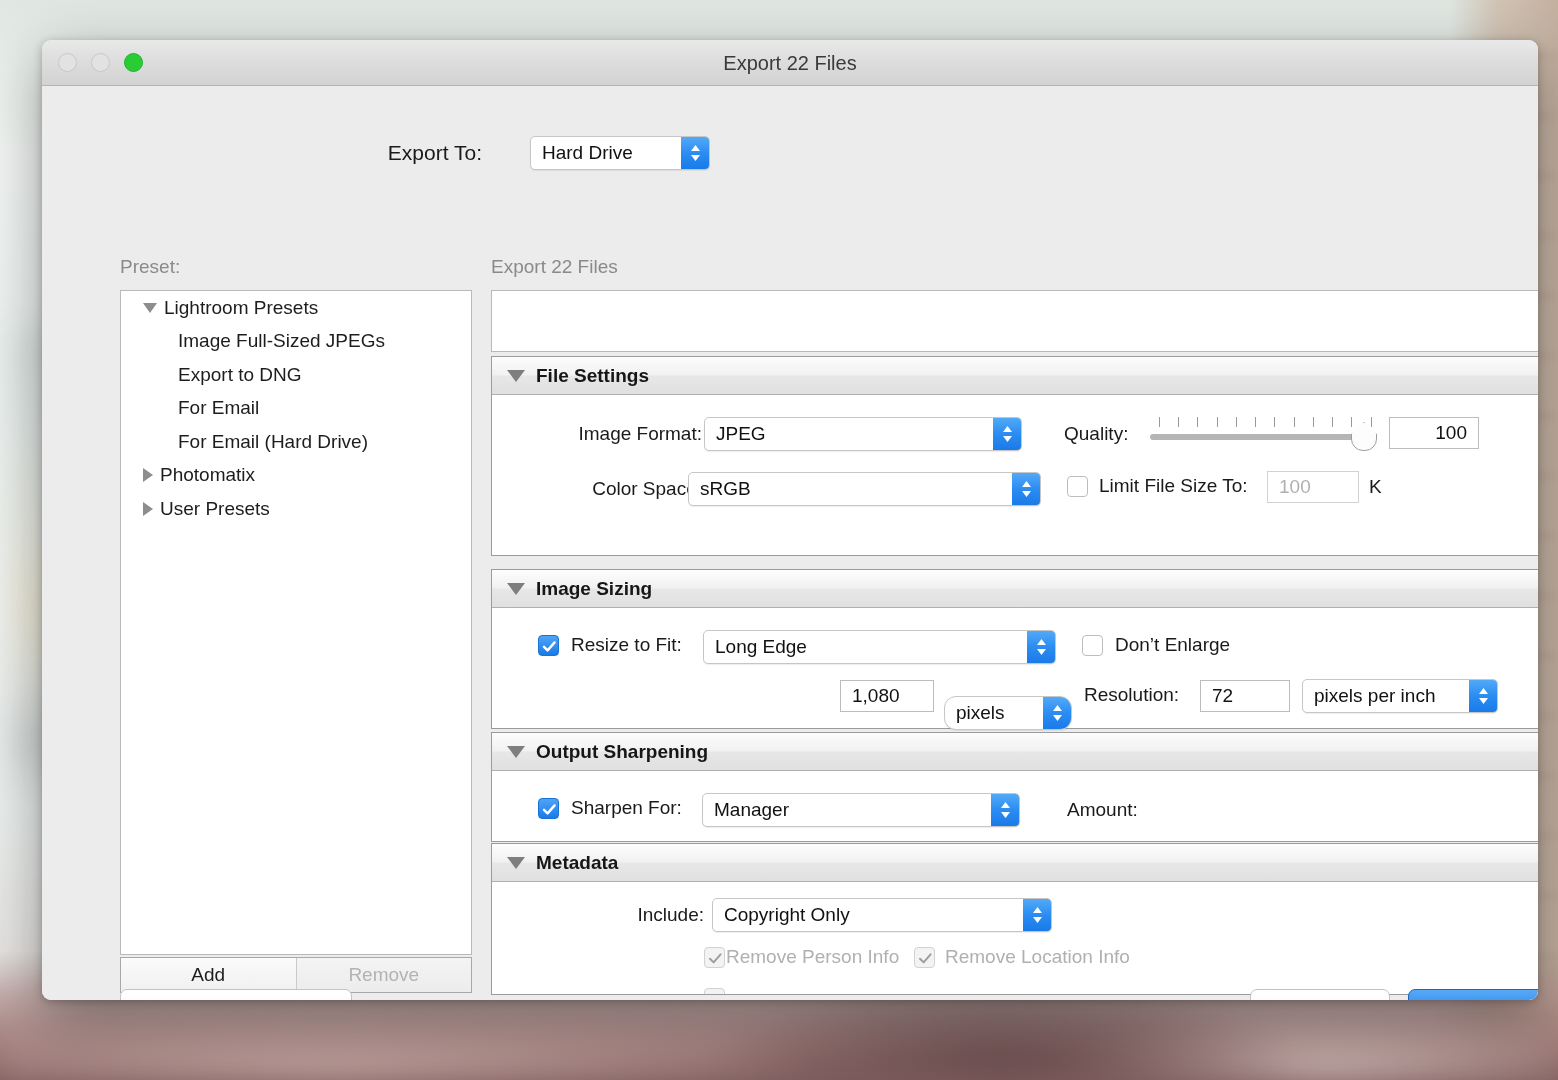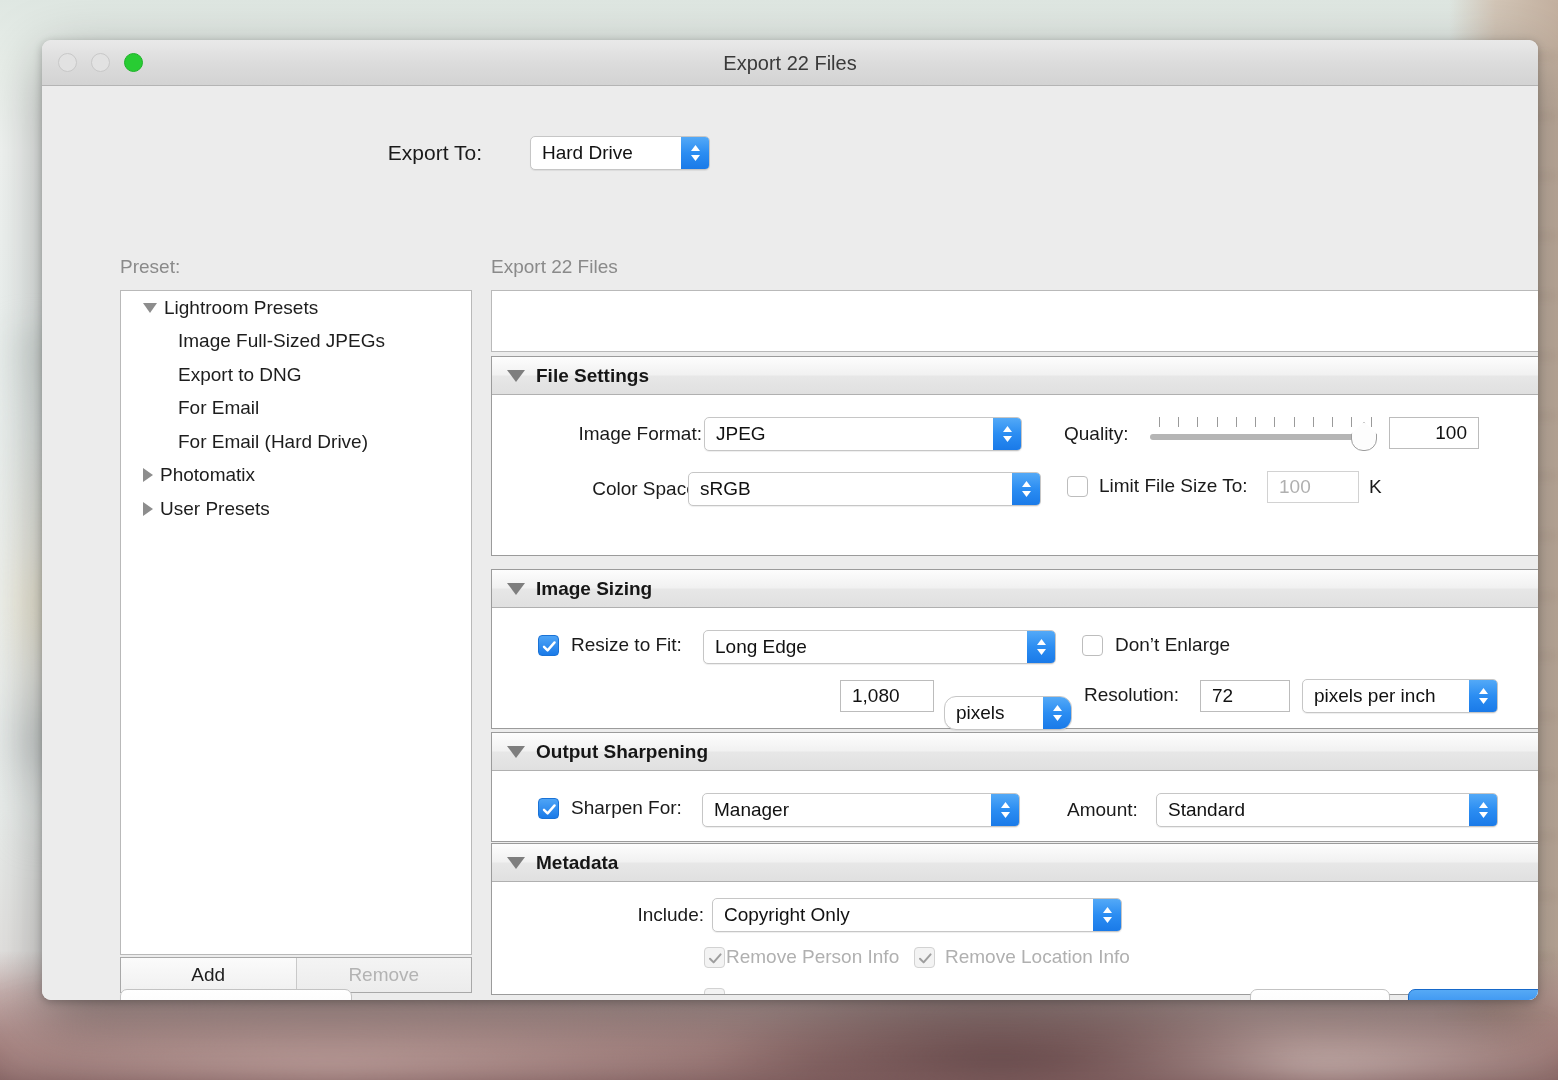--- a/index.html
+++ b/index.html
@@ -446,40 +446,31 @@
         <div class="popup" style="position:absolute;left:210px;top:22px;width:318px;">
           <span class="pv">Manager</span>
           <span class="stepper">
             <svg width="15" height="22" viewBox="0 0 15 22">
                 <path d="M7.5 3 L12 9 L3 9 Z" fill="#fff"></path>
                 <path d="M7.5 19 L12 13 L3 13 Z" fill="#fff"></path>
               </svg>
           </span>
         </div>
         <div class="lbl" style="position:absolute;left:575px;top:28px;">Amount:</div>
-        <div class="popup" style="position:absolute;left:664px;top:22px;width:342px;">
-          <span class="pv">Standard</span>
-          <span class="stepper">
-            <svg width="15" height="22" viewBox="0 0 15 22">
-                <path d="M7.5 3 L12 9 L3 9 Z" fill="#fff"></path>
-                <path d="M7.5 19 L12 13 L3 13 Z" fill="#fff"></path>
-              </svg>
-          </span>
-        </div>
       </div>
     </div>
 
     <div class="section" style="top:757px; height:152px; overflow:hidden;">
       <div class="sec-head">
         <span class="sec-tri"></span>
         <span class="sec-title">Metadata</span>
       </div>
       <div class="sec-body" style="height:113px;">
         <div class="lbl" style="position:absolute;left:0;top:22px;width:212px;text-align:right;">Include:</div>
-        <div class="popup" style="position:absolute;left:220px;top:16px;width:410px;">
+        <div class="popup" style="position:absolute;left:220px;top:16px;width:340px;">
           <span class="pv">Copyright Only</span>
           <span class="stepper">
             <svg width="15" height="22" viewBox="0 0 15 22">
                 <path d="M7.5 3 L12 9 L3 9 Z" fill="#fff"></path>
                 <path d="M7.5 19 L12 13 L3 13 Z" fill="#fff"></path>
               </svg>
           </span>
         </div>
         <div style="position:absolute;left:212px;top:64px;display:flex;align-items:center;gap:1px;">
           <span class="cb dis">

